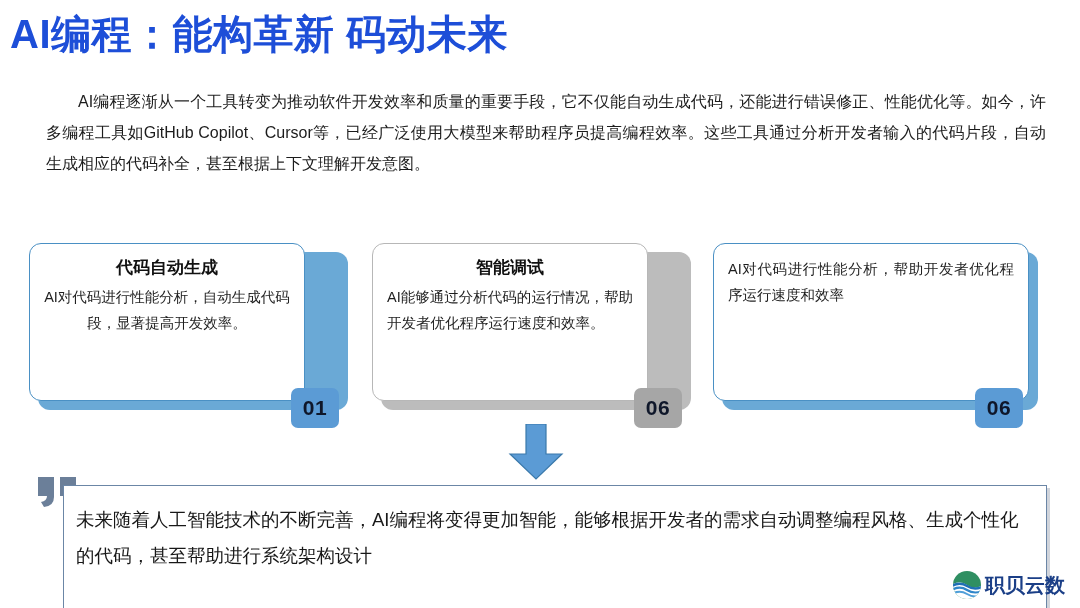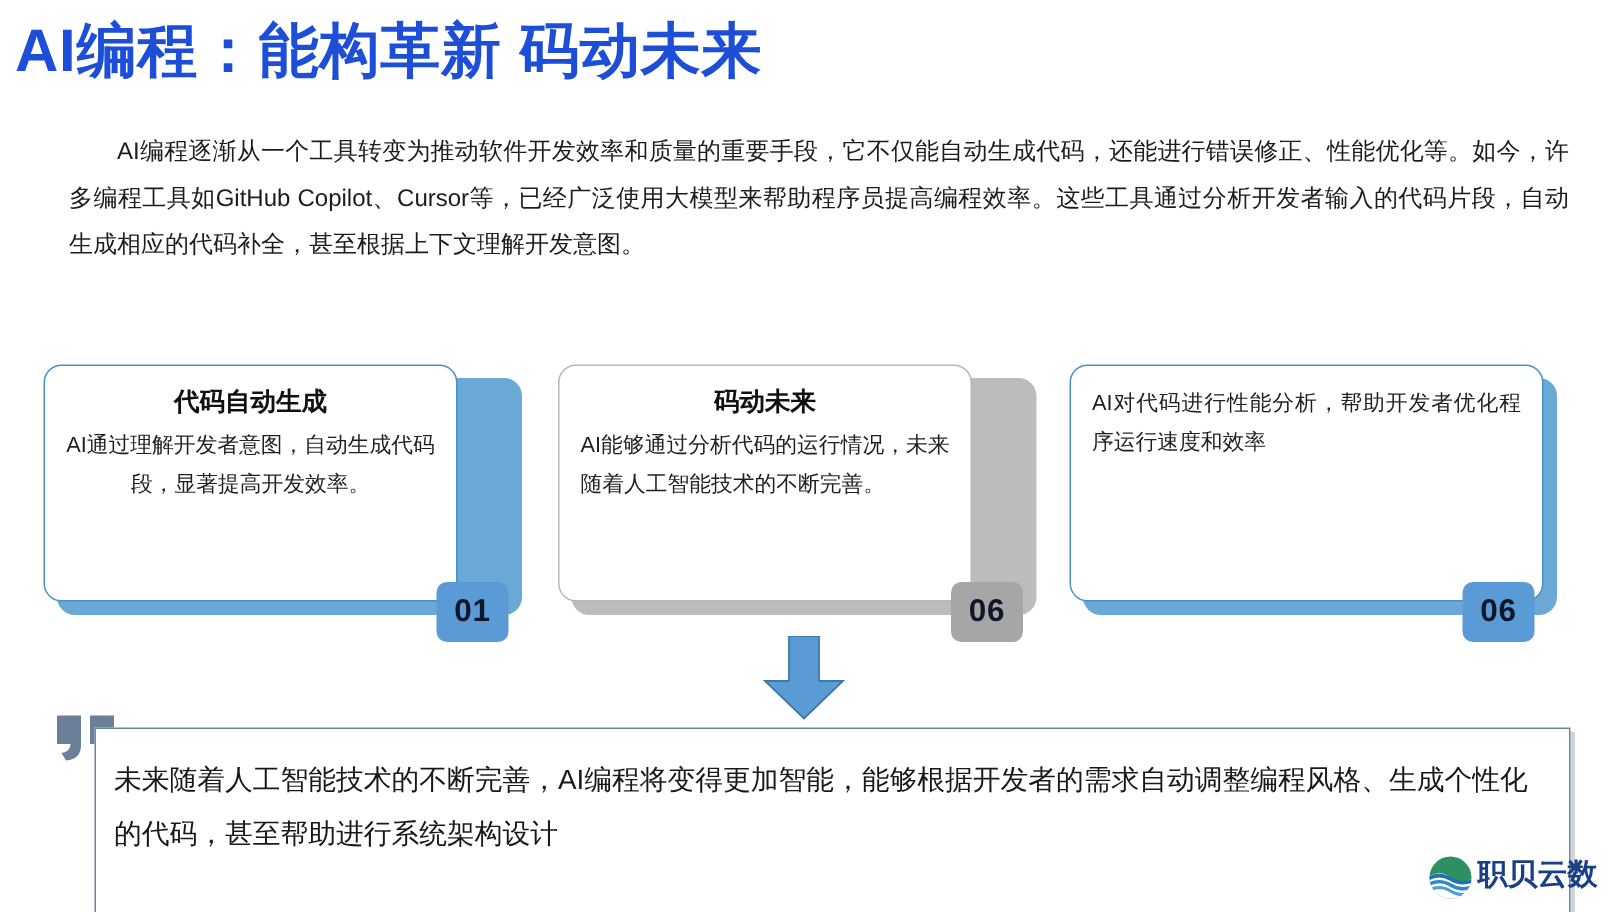--- a/index.html
+++ b/index.html
@@ -176,46 +176,45 @@
   }
   #logo-mark { width: 30px; height: 30px; flex: 0 0 auto; }
   #logo-text {
     margin-left: 3px;
     font-size: 20px;
     font-weight: bold;
     color: #1b3f87;
     letter-spacing: 0px;
     line-height: 22px;
     white-space: nowrap;
-    font-family: Liberation Mono, monospace;
   }
 </style>
 </head>
 <body>
 
 <div id="slide-title">AI编程：能构革新 码动未来</div>
 
 <div id="intro-paragraph">AI编程逐渐从一个工具转变为推动软件开发效率和质量的重要手段，它不仅能自动生成代码，还能进行错误修正、性能优化等。如今，许多编程工具如GitHub Copilot、Cursor等，已经广泛使用大模型来帮助程序员提高编程效率。这些工具通过分析开发者输入的代码片段，自动生成相应的代码补全，甚至根据上下文理解开发意图。</div>
 
 <div id="cards-row">
 
   <div class="card-wrap c1">
     <div class="card-shadow"></div>
     <div class="card-box">
       <div class="card-title">代码自动生成</div>
-      <div class="card-body">AI通过理解开发者意图，自动生成代码段，显著提高开发效率。</div>
+      <div class="card-body">AI对代码进行性能分析，自动生成代码段，显著提高开发效率。</div>
     </div>
     <div class="card-badge">01</div>
   </div>
 
   <div class="card-wrap c2">
     <div class="card-shadow"></div>
     <div class="card-box">
-      <div class="card-title">码动未来</div>
-      <div class="card-body">AI能够通过分析代码的运行情况，未来随着人工智能技术的不断完善。</div>
+      <div class="card-title">智能调试</div>
+      <div class="card-body">AI能够通过分析代码的运行情况，帮助开发者优化程序运行速度和效率。</div>
     </div>
     <div class="card-badge">06</div>
   </div>
 
   <div class="card-wrap c3">
     <div class="card-shadow"></div>
     <div class="card-box">
       <div class="card-body">AI对代码进行性能分析，帮助开发者优化程序运行速度和效率</div>
     </div>
     <div class="card-badge">06</div>

